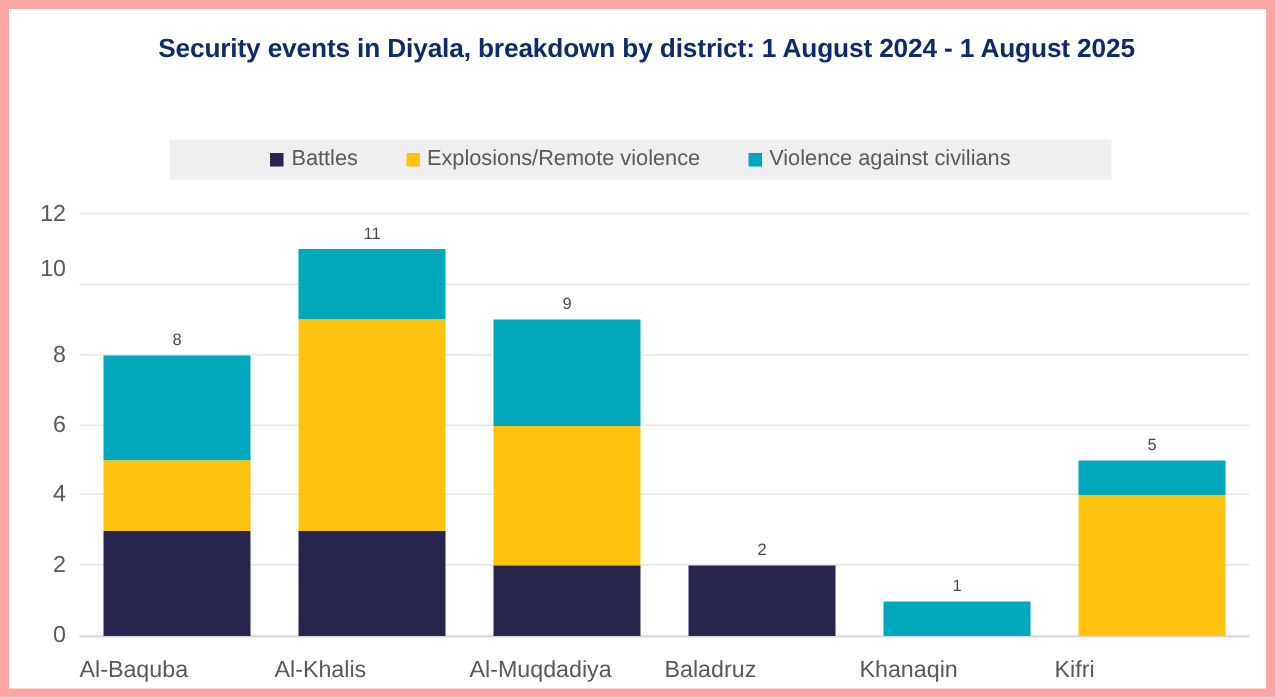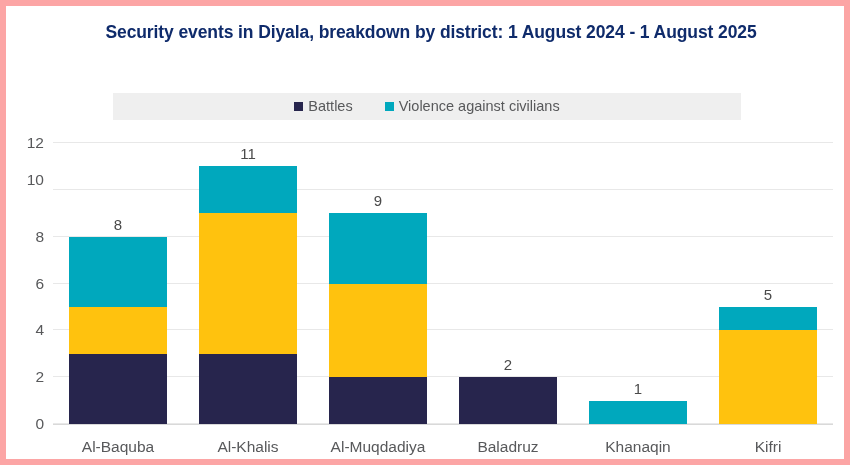--- a/index.html
+++ b/index.html
@@ -108,45 +108,49 @@
     flex-direction: column-reverse;
   }
   .seg { width: 100%; }
 
   .bar-total {
     position: absolute;
     left: 50%;
     transform: translateX(-50%);
     bottom: 100%;
     margin-bottom: 4px;
-    font-size: 15px;
+    font-size: 11px;
     color: #4a4a4a;
     white-space: nowrap;
   }
 
   .xtick {
     position: absolute;
     top: 295px;
-    text-align: center;
+    text-align: left;
     font-size: 15.5px;
     color: #58595b;
     white-space: nowrap;
   }
 </style>
 </head>
 <body>
 
 <div id="canvas">
 
   <div id="chart-title">Security events in Diyala, breakdown by district: 1 August 2024 - 1 August 2025</div>
 
   <div id="legend">
     <div class="legend-item">
       <span class="legend-swatch" style="background:#27254d"></span>
       <span class="legend-label">Battles</span>
+    </div>
+    <div class="legend-item">
+      <span class="legend-swatch" style="background:#ffc20e"></span>
+      <span class="legend-label">Explosions/Remote violence</span>
     </div>
     <div class="legend-item">
       <span class="legend-swatch" style="background:#00a8bd"></span>
       <span class="legend-label">Violence against civilians</span>
     </div>
   </div>
 
   <div id="plot">
     <div id="gridlines">
         <div class="gridline" style="bottom: 0px;"></div>

